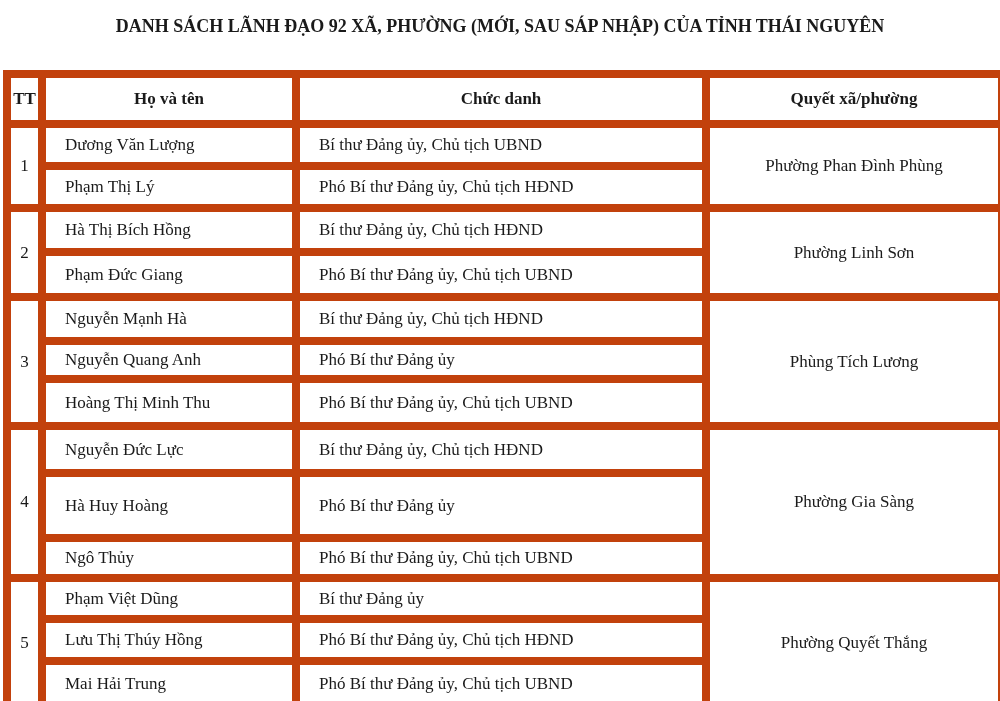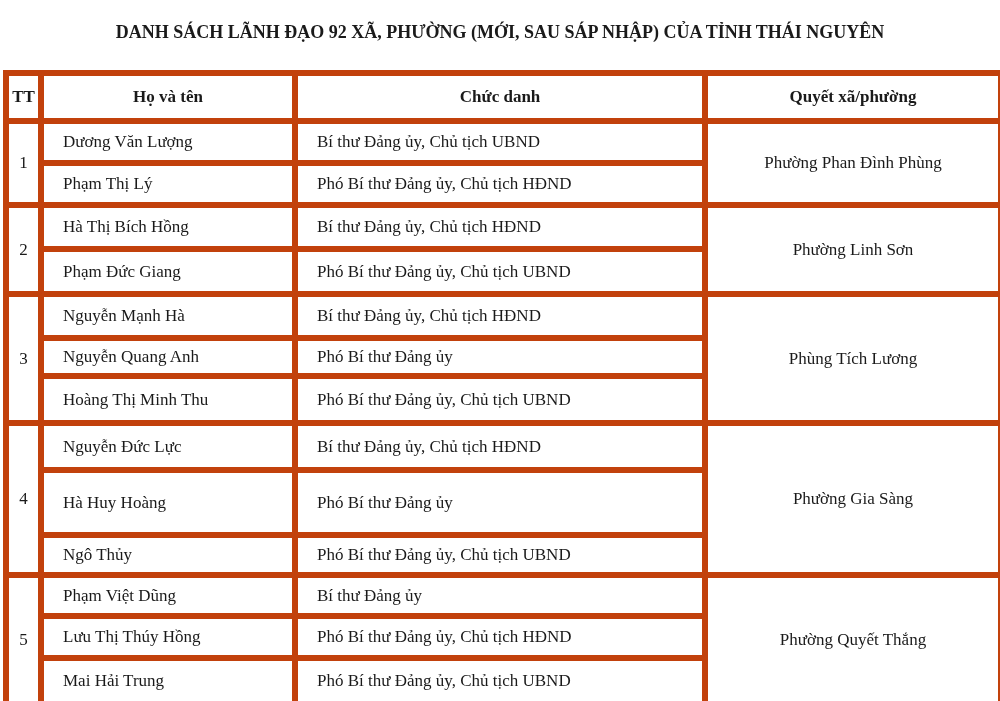--- a/index.html
+++ b/index.html
@@ -1,22 +1,22 @@
 <!DOCTYPE html>
 <html><head>
 <meta charset="utf-8">
 <style>
   html, body { margin:0; padding:0; background:#ffffff; }
   body { width:1000px; height:701px; position:relative; overflow:hidden;
          font-family:"Liberation Serif", "DejaVu Serif", serif; color:#1a1a1a; }
-  .title { position:absolute; top:22px; left:0; width:1000px; text-align:center;
+  .title { position:absolute; top:16px; left:0; width:1000px; text-align:center;
            font-weight:bold; font-size:18px; letter-spacing:0; }
   table { position:absolute; top:70px; left:3px; width:995px; border-collapse:collapse;
           table-layout:fixed; }
-  td, th { border:6px solid #c2410c; font-size:17px; padding:0; }
+  td, th { border:8px solid #c2410c; font-size:17px; padding:0; }
   th { font-weight:bold; height:42px; text-align:center; }
   td.tt { text-align:center; }
   td.name, td.role { padding-left:19px; text-align:left; }
   td.ward { text-align:center; }
 </style>
 </head>
 <body>
 
 <div class="title">DANH SÁCH LÃNH ĐẠO 92 XÃ, PHƯỜNG (MỚI, SAU SÁP NHẬP) CỦA TỈNH THÁI NGUYÊN</div>
 

